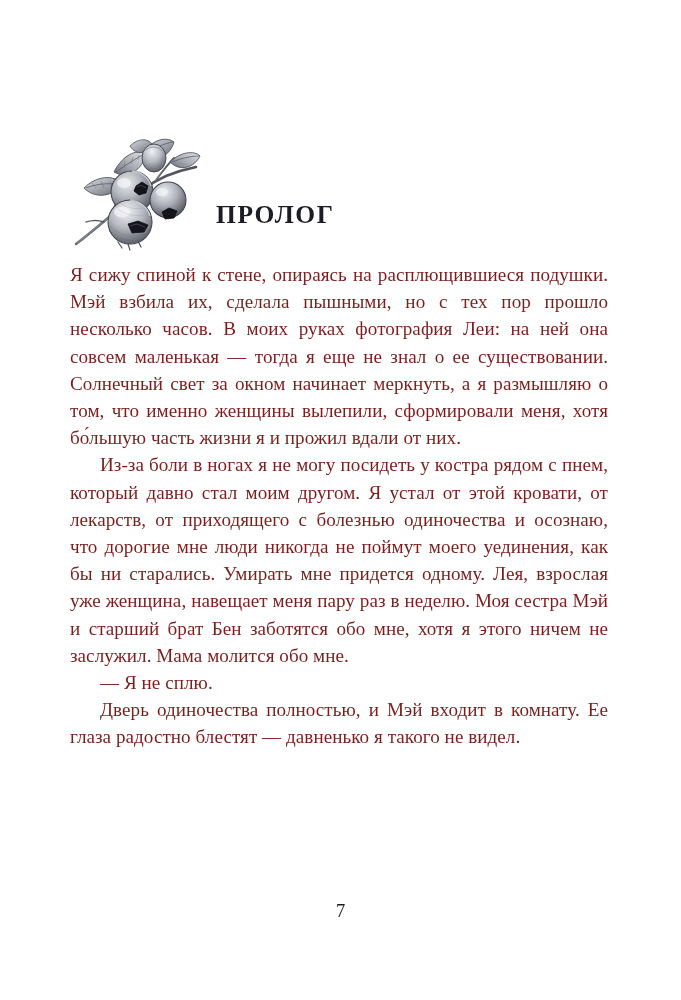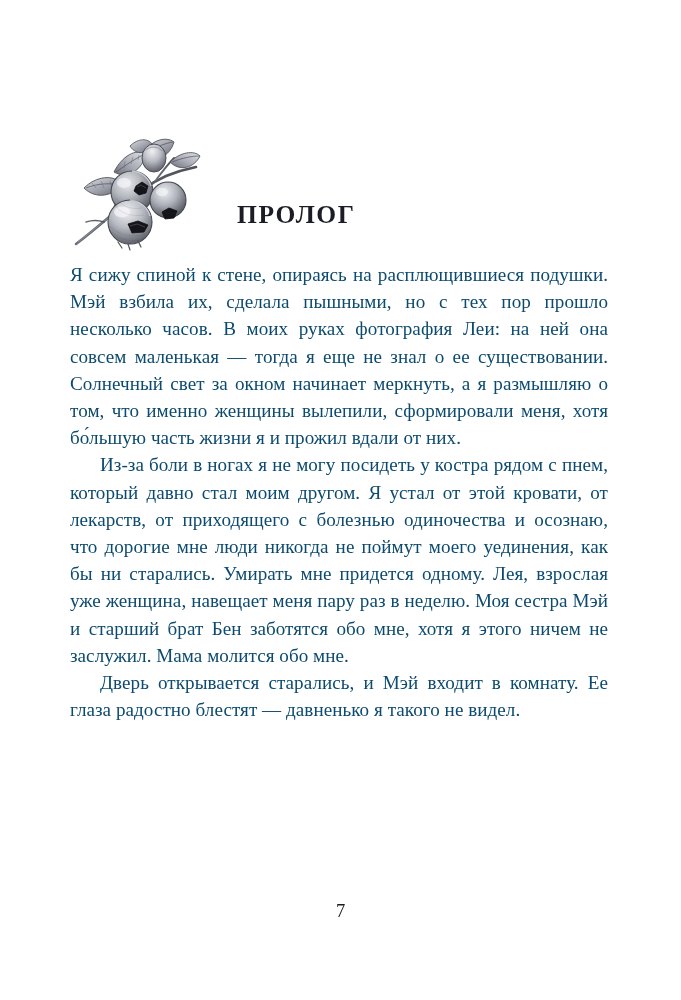--- a/index.html
+++ b/index.html
@@ -45,39 +45,38 @@
     position: absolute;
     left: 146px;
     top: 66px;
     font-family: "Liberation Serif", "DejaVu Serif", serif;
     font-size: 25.5px;
     font-weight: 700;
     letter-spacing: 1.6px;
     color: #1c1c26;
     line-height: 1;
     white-space: nowrap;
-    margin-left: 21px;
   }
 
   
   .textcolumn {
     position: absolute;
     left: 70px;
     top: 261px;
     width: 538px;
   }
 
   .para {
     margin: 0;
     font-size: 19.1px;
     line-height: 27.2px;
     text-align: justify;
     text-justify: inter-word;
     hyphens: manual;
-    color: #0c4a6e;
+    color: #7f1d1d;
     letter-spacing: 0.05px;
   }
   .para.indent { text-indent: 30px; }
   .para.noindent { text-indent: 0; }
 
   
   .folio {
     position: absolute;
     left: 0;
     right: 0;
@@ -184,18 +183,19 @@
         </g>
       </svg>
     </div>
 
     <div class="chapter-title">ПРОЛОГ</div>
   </div>
 
   <div class="textcolumn">
     <p class="para noindent">Я сижу спиной к стене, опираясь на расплющившиеся подушки. Мэй взбила их, сделала пышными, но с тех пор прошло несколько часов. В моих руках фотография Леи: на ней она совсем маленькая — тогда я еще не знал о ее существовании. Солнечный свет за окном начинает меркнуть, а я размышляю о том, что именно женщины вылепили, сформировали меня, хотя бо́льшую часть жизни я и прожил вдали от них.</p>
     <p class="para indent">Из-за боли в ногах я не могу посидеть у костра рядом с пнем, который давно стал моим другом. Я устал от этой кровати, от лекарств, от приходящего с болезнью одиночества и осознаю, что дорогие мне люди никогда не поймут моего уединения, как бы ни старались. Умирать мне придется одному. Лея, взрослая уже женщина, навещает меня пару раз в неделю. Моя сестра Мэй и старший брат Бен заботятся обо мне, хотя я этого ничем не заслужил. Мама молится обо мне.</p>
-    <p class="para indent">Дверь открывается старались, и Мэй входит в комнату. Ее глаза радостно блестят — давненько я такого не видел.</p>
+    <p class="para indent">— Я не сплю.</p>
+    <p class="para indent">Дверь одиночества полностью, и Мэй входит в комнату. Ее глаза радостно блестят — давненько я такого не видел.</p>
   </div>
 
   <div class="folio">7</div>
 
 </div>
 
 </body></html>

